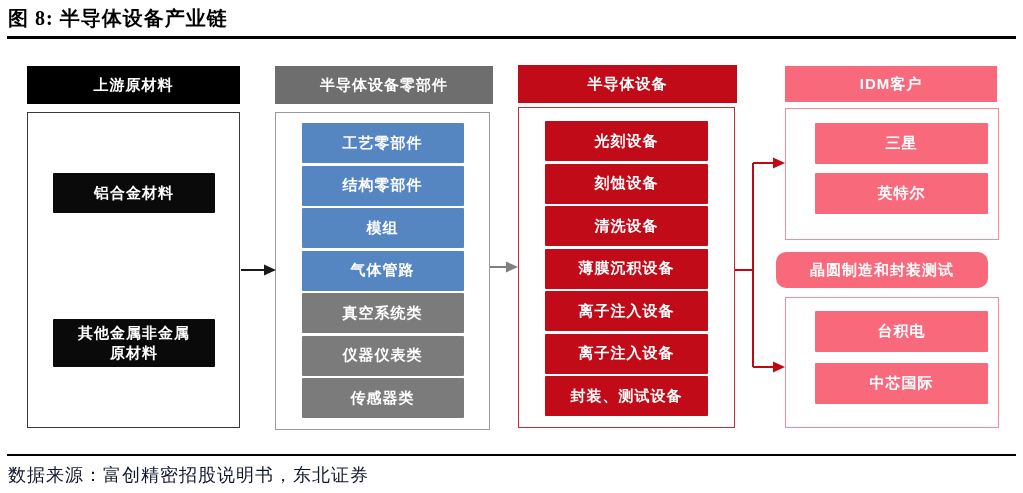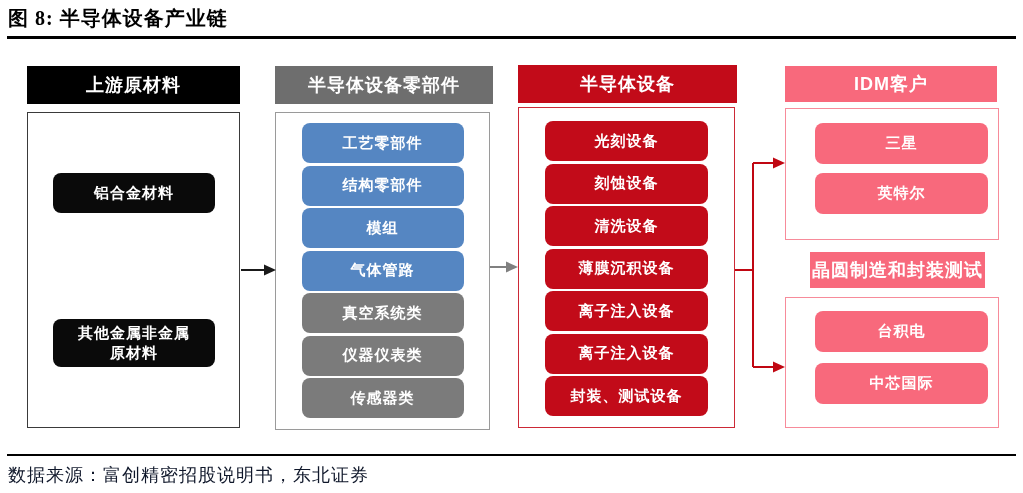--- a/index.html
+++ b/index.html
@@ -19,37 +19,37 @@
     position: absolute; left: 8px; top: 463px;
     font-family: "Liberation Serif", serif;
     font-size: 18px; color: #0f172a; letter-spacing: 1px; text-align: center;
   }
 
   .diagram { position: absolute; left: 0; top: 50px; width: 1023px; height: 400px; }
 
   .col-header {
     position: absolute; height: 38px;
     display: flex; align-items: center; justify-content: center;
-    color: #fff; font-size: 18px; font-weight: 700; letter-spacing: 1px;
+    color: #fff; font-size: 15px; font-weight: 700; letter-spacing: 1px;
   }
   .hdr-black { background: #000000; }
   .hdr-gray  { background: #6e6e6e; }
   .hdr-red   { background: #c20b19; }
   .hdr-pink  { background: #f8697c; height: 36px; }
 
   .col-box { position: absolute; background: #fff; }
   .box-black { border: 1px solid #3a3a3a; }
   .box-gray  { border: 1px solid #9a9a9a; }
   .box-red   { border: 1px solid #cc2936; }
   .box-pink  { border: 1px solid #f78b9a; }
 
   .stack { display: flex; flex-direction: column; align-items: center; }
 
   .chain-item {
-    width: 162px; height: 40px; border-radius: 8px;
+    width: 162px; height: 40px; border-radius: 1px;
     display: flex; align-items: center; justify-content: center;
     color: #fff; font-size: 15px; font-weight: 700; letter-spacing: 1px;
     white-space: pre-line; text-align: center; line-height: 1.35;
     flex: 0 0 auto;
   }
   .it-black { background: #0a0a0a; }
   .it-blue  { background: #5586c2; }
   .it-gray  { background: #7b7b7b; }
   .it-red   { background: #c20b19; width: 163px; }
   .it-pink  { background: #f8697c; width: 173px; height: 41px; }
@@ -96,21 +96,21 @@
       <div class="chain-item it-red">离子注入设备</div>
       <div class="chain-item it-red">封装、测试设备</div>
     </div>
 
     <div class="col-header hdr-pink abs" style="left:785px; top:16px; width:212px;">IDM客户</div>
     <div class="col-box box-pink abs" style="left:785px; top:58px; width:214px; height:132px;">
       <div class="chain-item it-pink abs" style="left:29px; top:14px;">三星</div>
       <div class="chain-item it-pink abs" style="left:29px; top:64px;">英特尔</div>
     </div>
 
-    <div class="col-header hdr-pink abs" style="left:810px; top:202px; width:175px;">晶圆制造和封装测试</div>
+    <div class="col-header hdr-pink abs" style="left:776px; top:202px; width:212px;border-radius:10px;">晶圆制造和封装测试</div>
     <div class="col-box box-pink abs" style="left:785px; top:247px; width:214px; height:131px;">
       <div class="chain-item it-pink abs" style="left:29px; top:13px;">台积电</div>
       <div class="chain-item it-pink abs" style="left:29px; top:65px;">中芯国际</div>
     </div>
 
   </div>
 
   <svg class="arrows" viewBox="0 0 1023 493" aria-hidden="true">
     <g>
       <line x1="241" y1="270" x2="265" y2="270" stroke="#1a1a1a" stroke-width="2"></line>

